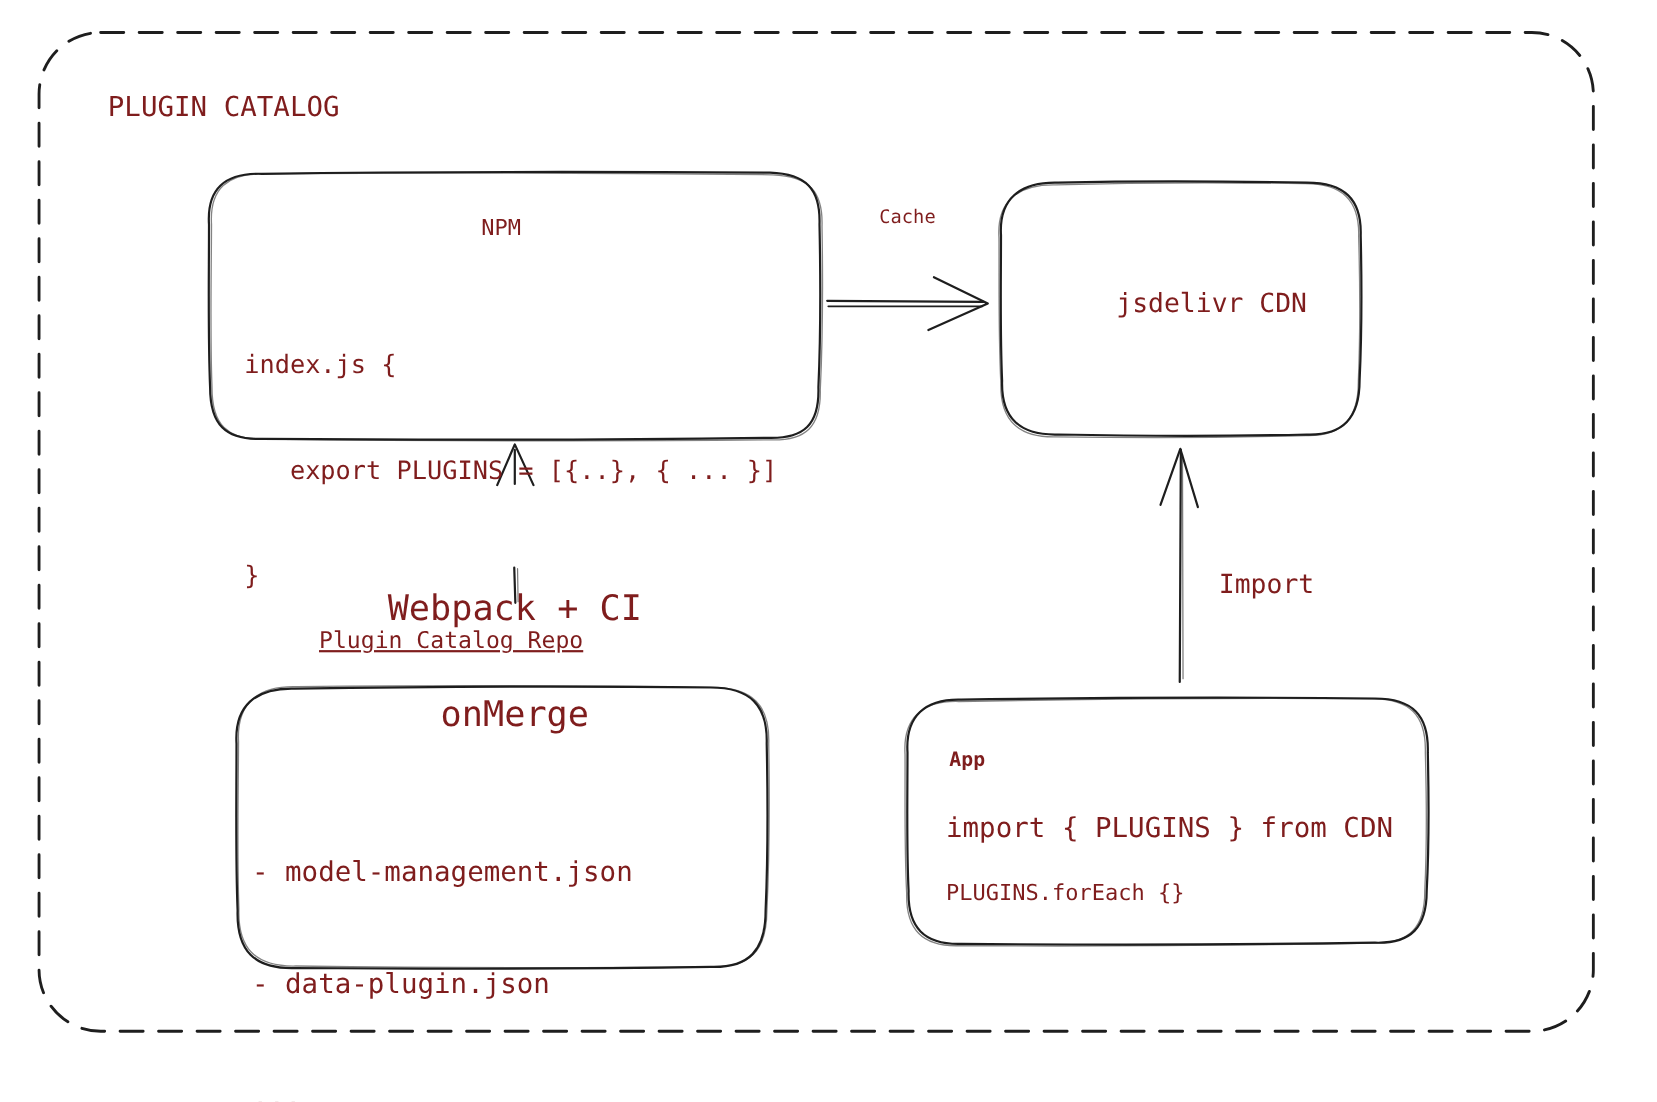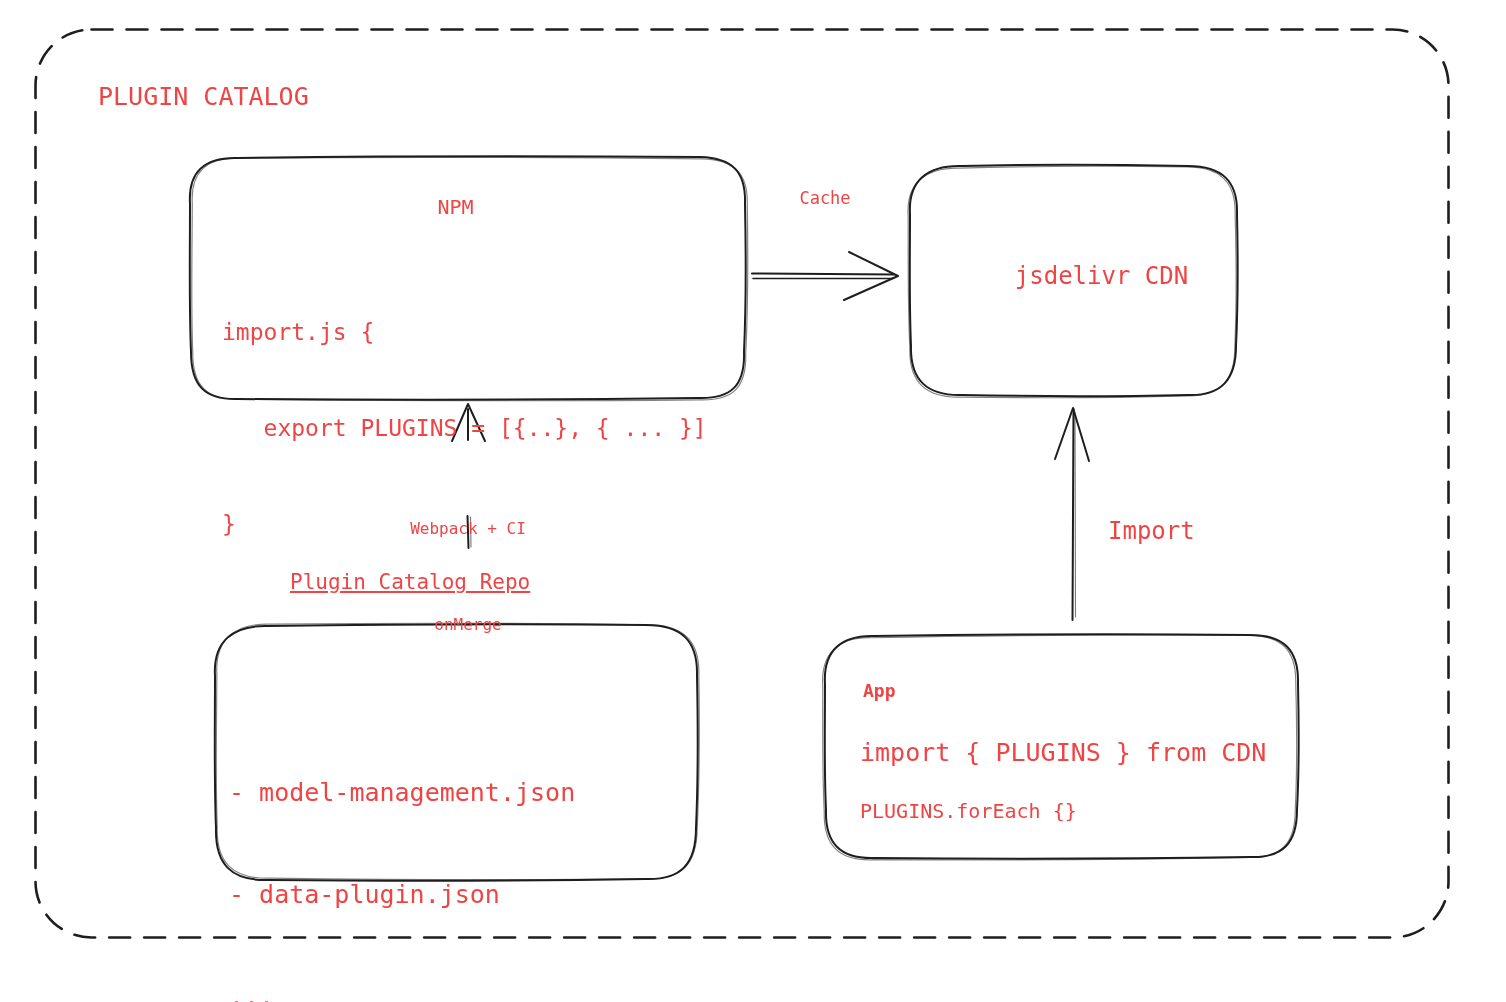--- a/index.html
+++ b/index.html
@@ -18,30 +18,30 @@
   }
   .canvas svg {
     position: absolute;
     left: 0;
     top: 0;
   }
   .txt {
     position: absolute;
     white-space: pre;
     font-weight: 500;
-    color: #ef4444;
+    color: #7f1d1d;
     line-height: 1.0;
   }
   .center { text-align: center; }
   .t-title      { left: 98px;  top: 84px;  font-size: 25px; }
   .t-npm-title  { left: 190px; top: 197px; width: 531px; font-size: 20px; }
   .t-npm-code   { left: 222px; top: 252px; font-size: 23px; line-height: 32px; }
   .t-cache      { left: 752px; top: 190px; width: 146px; font-size: 17px; }
   .t-cdn        { left: 910px; top: 264px; width: 327px; font-size: 24px; margin-left: 28px; }
-  .t-webpack    { left: 348px; top: 449px; width: 240px; font-size: 16px; line-height: 32px; }
+  .t-webpack    { left: 348px; top: 473px; width: 240px; font-size: 32px; line-height: 32px; }
   .t-repo-head  { left: 290px; top: 572px; font-size: 21px; text-decoration: underline; }
   .t-repo-list  { left: 229px; top: 708px; font-size: 25px; line-height: 34px; }
   .t-app-title  { left: 863px; top: 682px; font-size: 18px; font-weight: bold; }
   .t-app-code1  { left: 860px; top: 740px; font-size: 25px; }
   .t-app-code2  { left: 860px; top: 801px; font-size: 20px; }
   .t-import     { left: 1108px; top: 519px; font-size: 24px; }
 </style>
 </head>
 <body>
 
@@ -89,21 +89,21 @@
       <line x1="467.5" y1="516" x2="468.5" y2="548"></line>
       <line x1="470.5" y1="517" x2="471" y2="547" stroke-width="1.1" opacity="0.6"></line>
     </g>
   </svg>
 
   <div class="txt t-title">PLUGIN CATALOG</div>
 
   <div class="txt t-npm-title center">NPM</div>
 
   <div class="txt t-npm-code">
-    <div>import.js {</div>
+    <div>index.js {</div>
     <div>   export PLUGINS = [{..}, { ... }]</div>
     <div>}</div>
   </div>
 
   <div class="txt t-cache center">Cache</div>
 
   <div class="txt t-cdn center">jsdelivr CDN</div>
 
   <div class="txt t-webpack center">
     <div>Webpack + CI</div>

